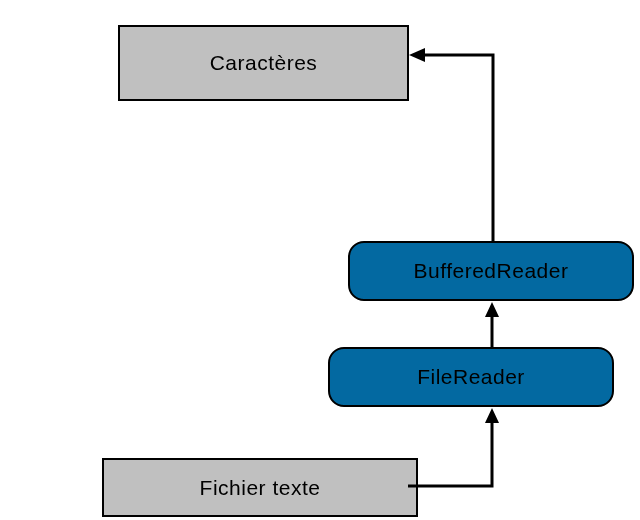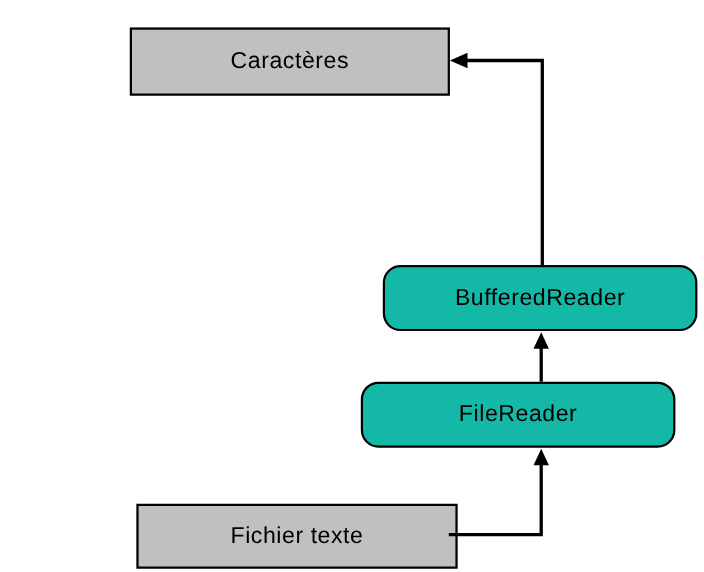--- a/index.html
+++ b/index.html
@@ -24,27 +24,27 @@
     border: 2px solid #000000;
     font-size: 21px;
     letter-spacing: 0.5px;
     color: #000000;
     white-space: nowrap;
   }
   .node.gray {
     background: #c0c0c0;
   }
   .node.rounded {
-    background: #14b8a6;
+    background: #0369a1;
     border-radius: 16px;
   }
-  #node-caracteres   { left: 118px; top: 25px;  width: 291px; height: 62px; }
+  #node-caracteres   { left: 118px; top: 25px;  width: 291px; height: 76px; }
   #node-buffered     { left: 348px; top: 241px; width: 286px; height: 60px; }
   #node-filereader   { left: 328px; top: 347px; width: 286px; height: 60px; }
-  #node-fichier      { left: 124px; top: 458px; width: 292px; height: 59px; }
+  #node-fichier      { left: 102px; top: 458px; width: 316px; height: 59px; }
   svg.arrows {
     position: absolute;
     left: 0;
     top: 0;
     width: 640px;
     height: 520px;
     pointer-events: none;
   }
   svg.arrows path {
     stroke: #000000;

